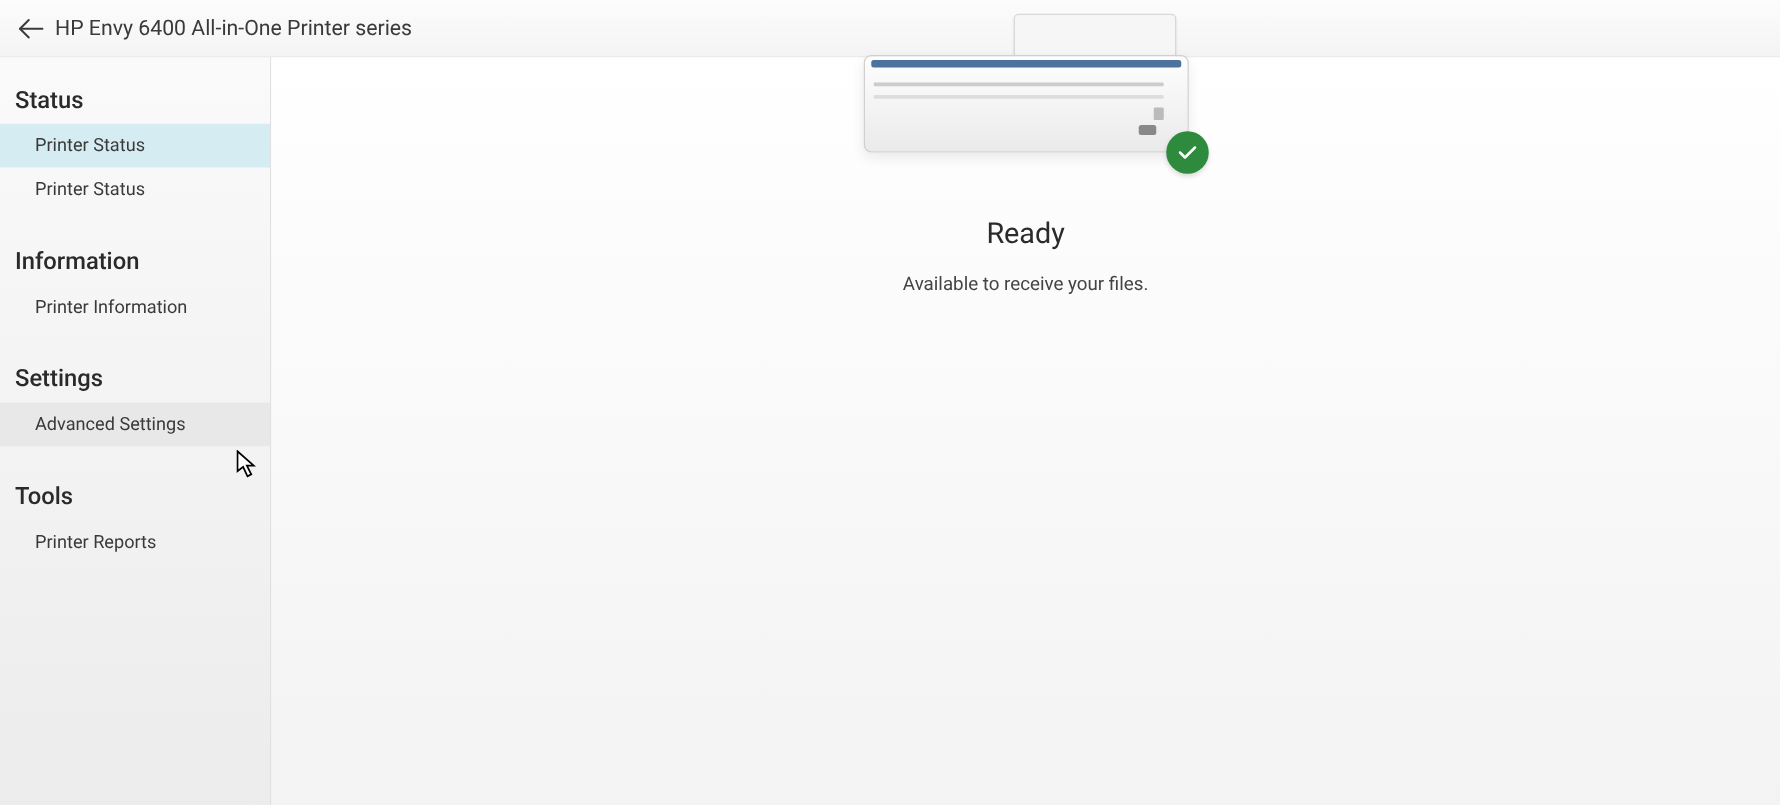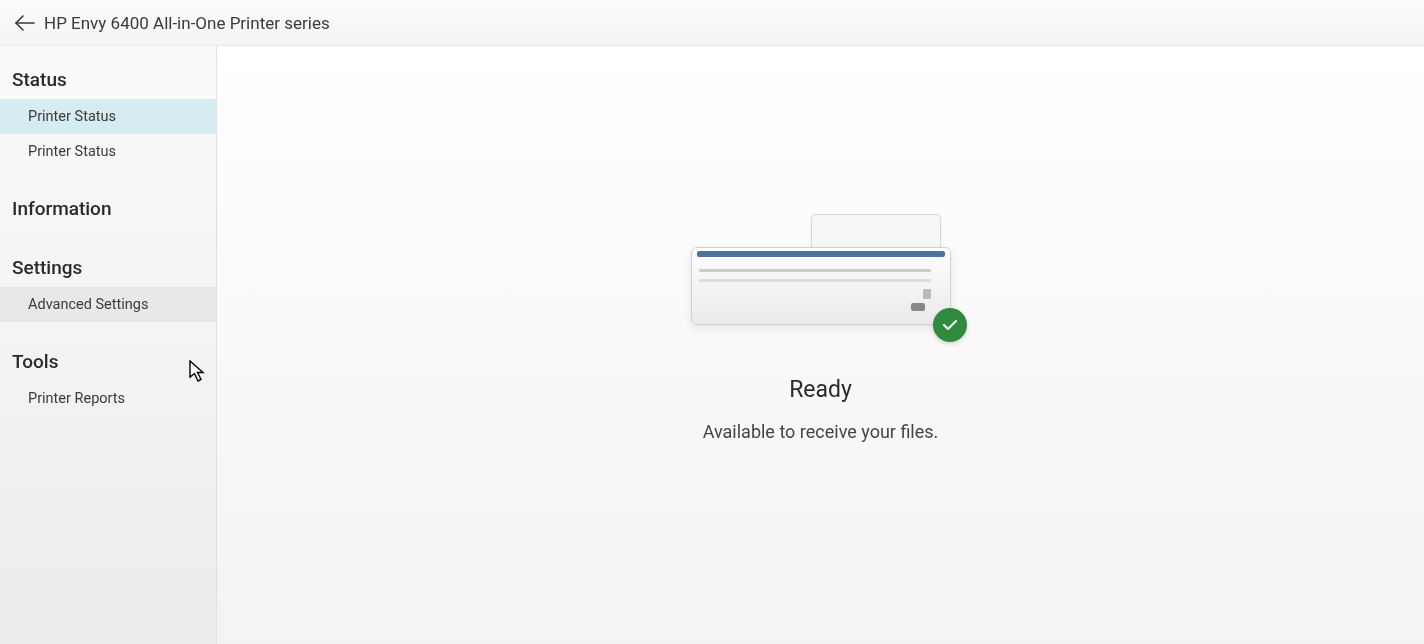--- a/index.html
+++ b/index.html
@@ -61,21 +61,21 @@
     }
     .sidebar-item.hovered {
       background: #e8e8e8;
     }
     .section-gap { height: 20px; }
     .main {
       flex: 1;
       display: flex;
       flex-direction: column;
       align-items: center;
-      justify-content: center;
+      justify-content: flex-start;
       background: linear-gradient(to bottom, #ffffff 0%, #f3f3f3 100%);
       position: relative;
     }
     .printer-area {
       display: flex;
       flex-direction: column;
       align-items: center;
       margin-top: -40px;
     }
     .printer-graphic {
@@ -166,21 +166,21 @@
       box-shadow: 0 2px 4px rgba(0,0,0,0.15);
     }
     .status-check svg { stroke: #fff; }
     .status-title {
       font-size: 23px;
       color: #2b2b2b;
       margin-top: 32px;
       font-weight: 400;
     }
     .status-subtitle {
-      font-size: 18px;
+      font-size: 15px;
       color: #444;
       margin-top: 18px;
     }
     .cursor {
       position: absolute;
       left: 189px;
       top: 360px;
       width: 20px;
       height: 24px;
       pointer-events: none;
@@ -202,20 +202,21 @@
 <div class="content-wrap">
   <div class="sidebar">
 
     <div class="section-heading">Status</div>
     <div class="sidebar-item selected">Printer Status</div>
     <div class="sidebar-item">Printer Status</div>
 
     <div class="section-gap"></div>
 
     <div class="section-heading">Information</div>
+    <div class="sidebar-item">Printer Information</div>
 
     <div class="section-gap"></div>
 
     <div class="section-heading">Settings</div>
     <div class="sidebar-item hovered">Advanced Settings</div>
 
     <div class="section-gap"></div>
 
     <div class="section-heading">Tools</div>
     <div class="sidebar-item">Printer Reports</div>

